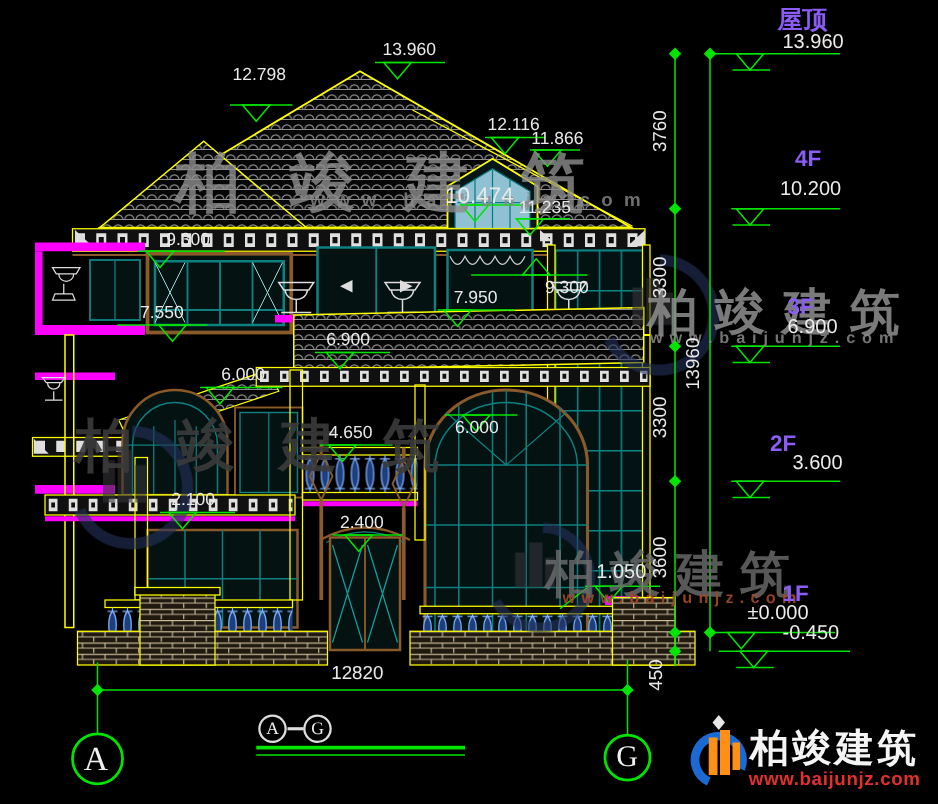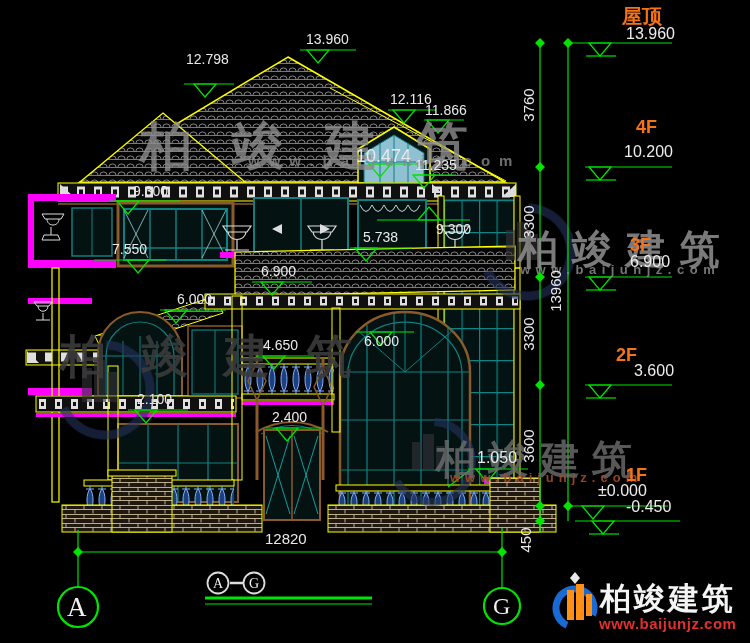--- a/index.html
+++ b/index.html
@@ -1,20 +1,20 @@
 <!DOCTYPE html>
 <html><head>
 <meta charset="utf-8">
 <style>
   html,body{margin:0;padding:0;background:#000;}
   .canvas{position:relative;width:750px;height:643px;background:#000;overflow:hidden;
           font-family:"Liberation Sans","DejaVu Sans",sans-serif;}
   .canvas svg{position:absolute;left:0;top:0;z-index:0;}
   .t{position:absolute;color:#e9e9e9;font-size:14px;line-height:1;white-space:nowrap;z-index:2;}
-  .lvl-name{font-weight:bold;font-size:18px;color:#f97316;}
+  .lvl-name{font-weight:bold;font-size:18px;color:#8b5cf6;}
   .lvl-val{font-size:16px;color:#ececec;}
   .vdim{position:absolute;transform:translate(-50%,-50%) rotate(-90deg);color:#e9e9e9;
         font-size:15px;white-space:nowrap;z-index:2;}
   .wm{position:absolute;z-index:1;font-weight:bold;white-space:nowrap;pointer-events:none;}
   .axis-letter{position:absolute;z-index:2;color:#f0f0f0;font-family:"Liberation Serif","DejaVu Serif",serif;}
   .title-text{position:absolute;z-index:2;color:#f5f5f5;font-weight:bold;font-size:27px;
               letter-spacing:2px;}
   .logo-brand{position:absolute;z-index:3;color:#f4f4f4;font-weight:bold;font-size:31px;letter-spacing:3px;}
   .logo-site{position:absolute;z-index:3;color:#e22f2f;font-weight:bold;font-size:15px;letter-spacing:0.5px;}
 </style>
@@ -344,21 +344,21 @@
 
   <span class="t" style="left:306px;top:32px;">13.960</span>
   <span class="t" style="left:186px;top:52px;">12.798</span>
   <span class="t" style="left:390px;top:92px;">12.116</span>
   <span class="t" style="left:425px;top:103px;">11.866</span>
   <span class="t" style="left:356px;top:147px;font-size:18px;">10.474</span>
   <span class="t" style="left:415px;top:158px;">11.235</span>
   <span class="t" style="left:133px;top:184px;">9.300</span>
   <span class="t" style="left:436px;top:222px;">9.300</span>
   <span class="t" style="left:112px;top:242px;">7.550</span>
-  <span class="t" style="left:363px;top:230px;">5.738</span>
+  <span class="t" style="left:363px;top:230px;">7.950</span>
   <span class="t" style="left:261px;top:264px;">6.900</span>
   <span class="t" style="left:177px;top:292px;">6.000</span>
   <span class="t" style="left:263px;top:338px;">4.650</span>
   <span class="t" style="left:364px;top:334px;">6.000</span>
   <span class="t" style="left:272px;top:410px;">2.400</span>
   <span class="t" style="left:137px;top:392px;">2.100</span>
   <span class="t" style="left:477px;top:450px;font-size:16px;">1.050</span>
   <span class="t" style="left:265px;top:531px;font-size:15px;">12820</span>
 
   <span class="vdim" style="left:528px;top:105px;">3760</span>

